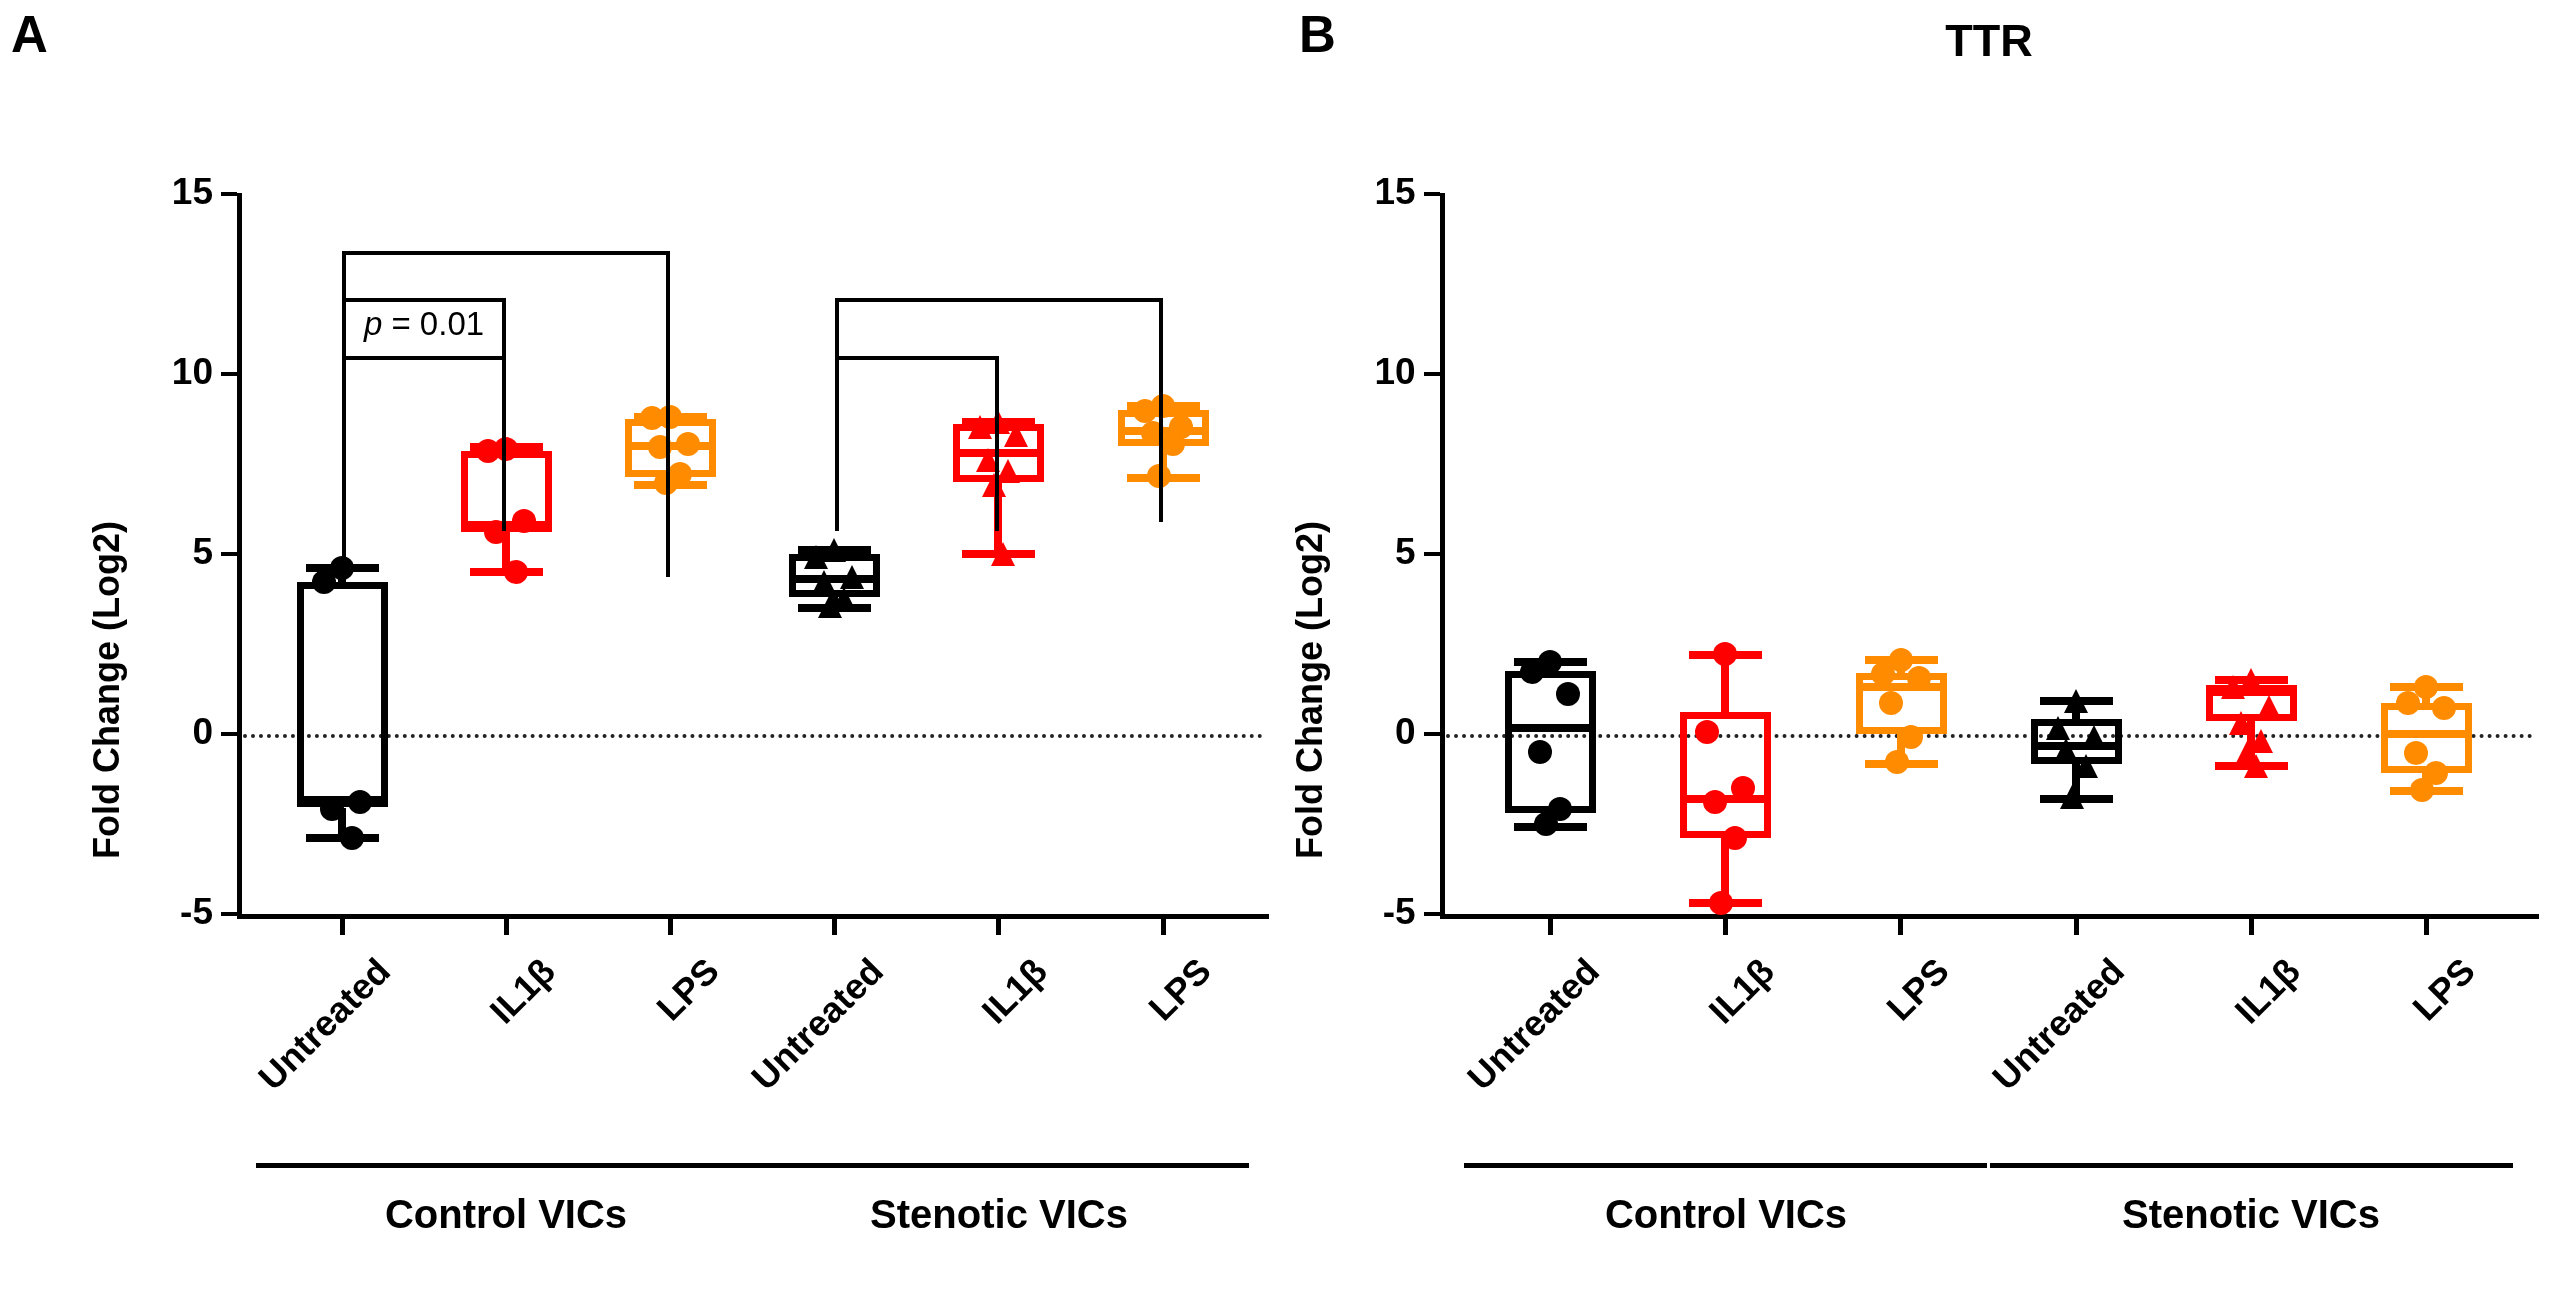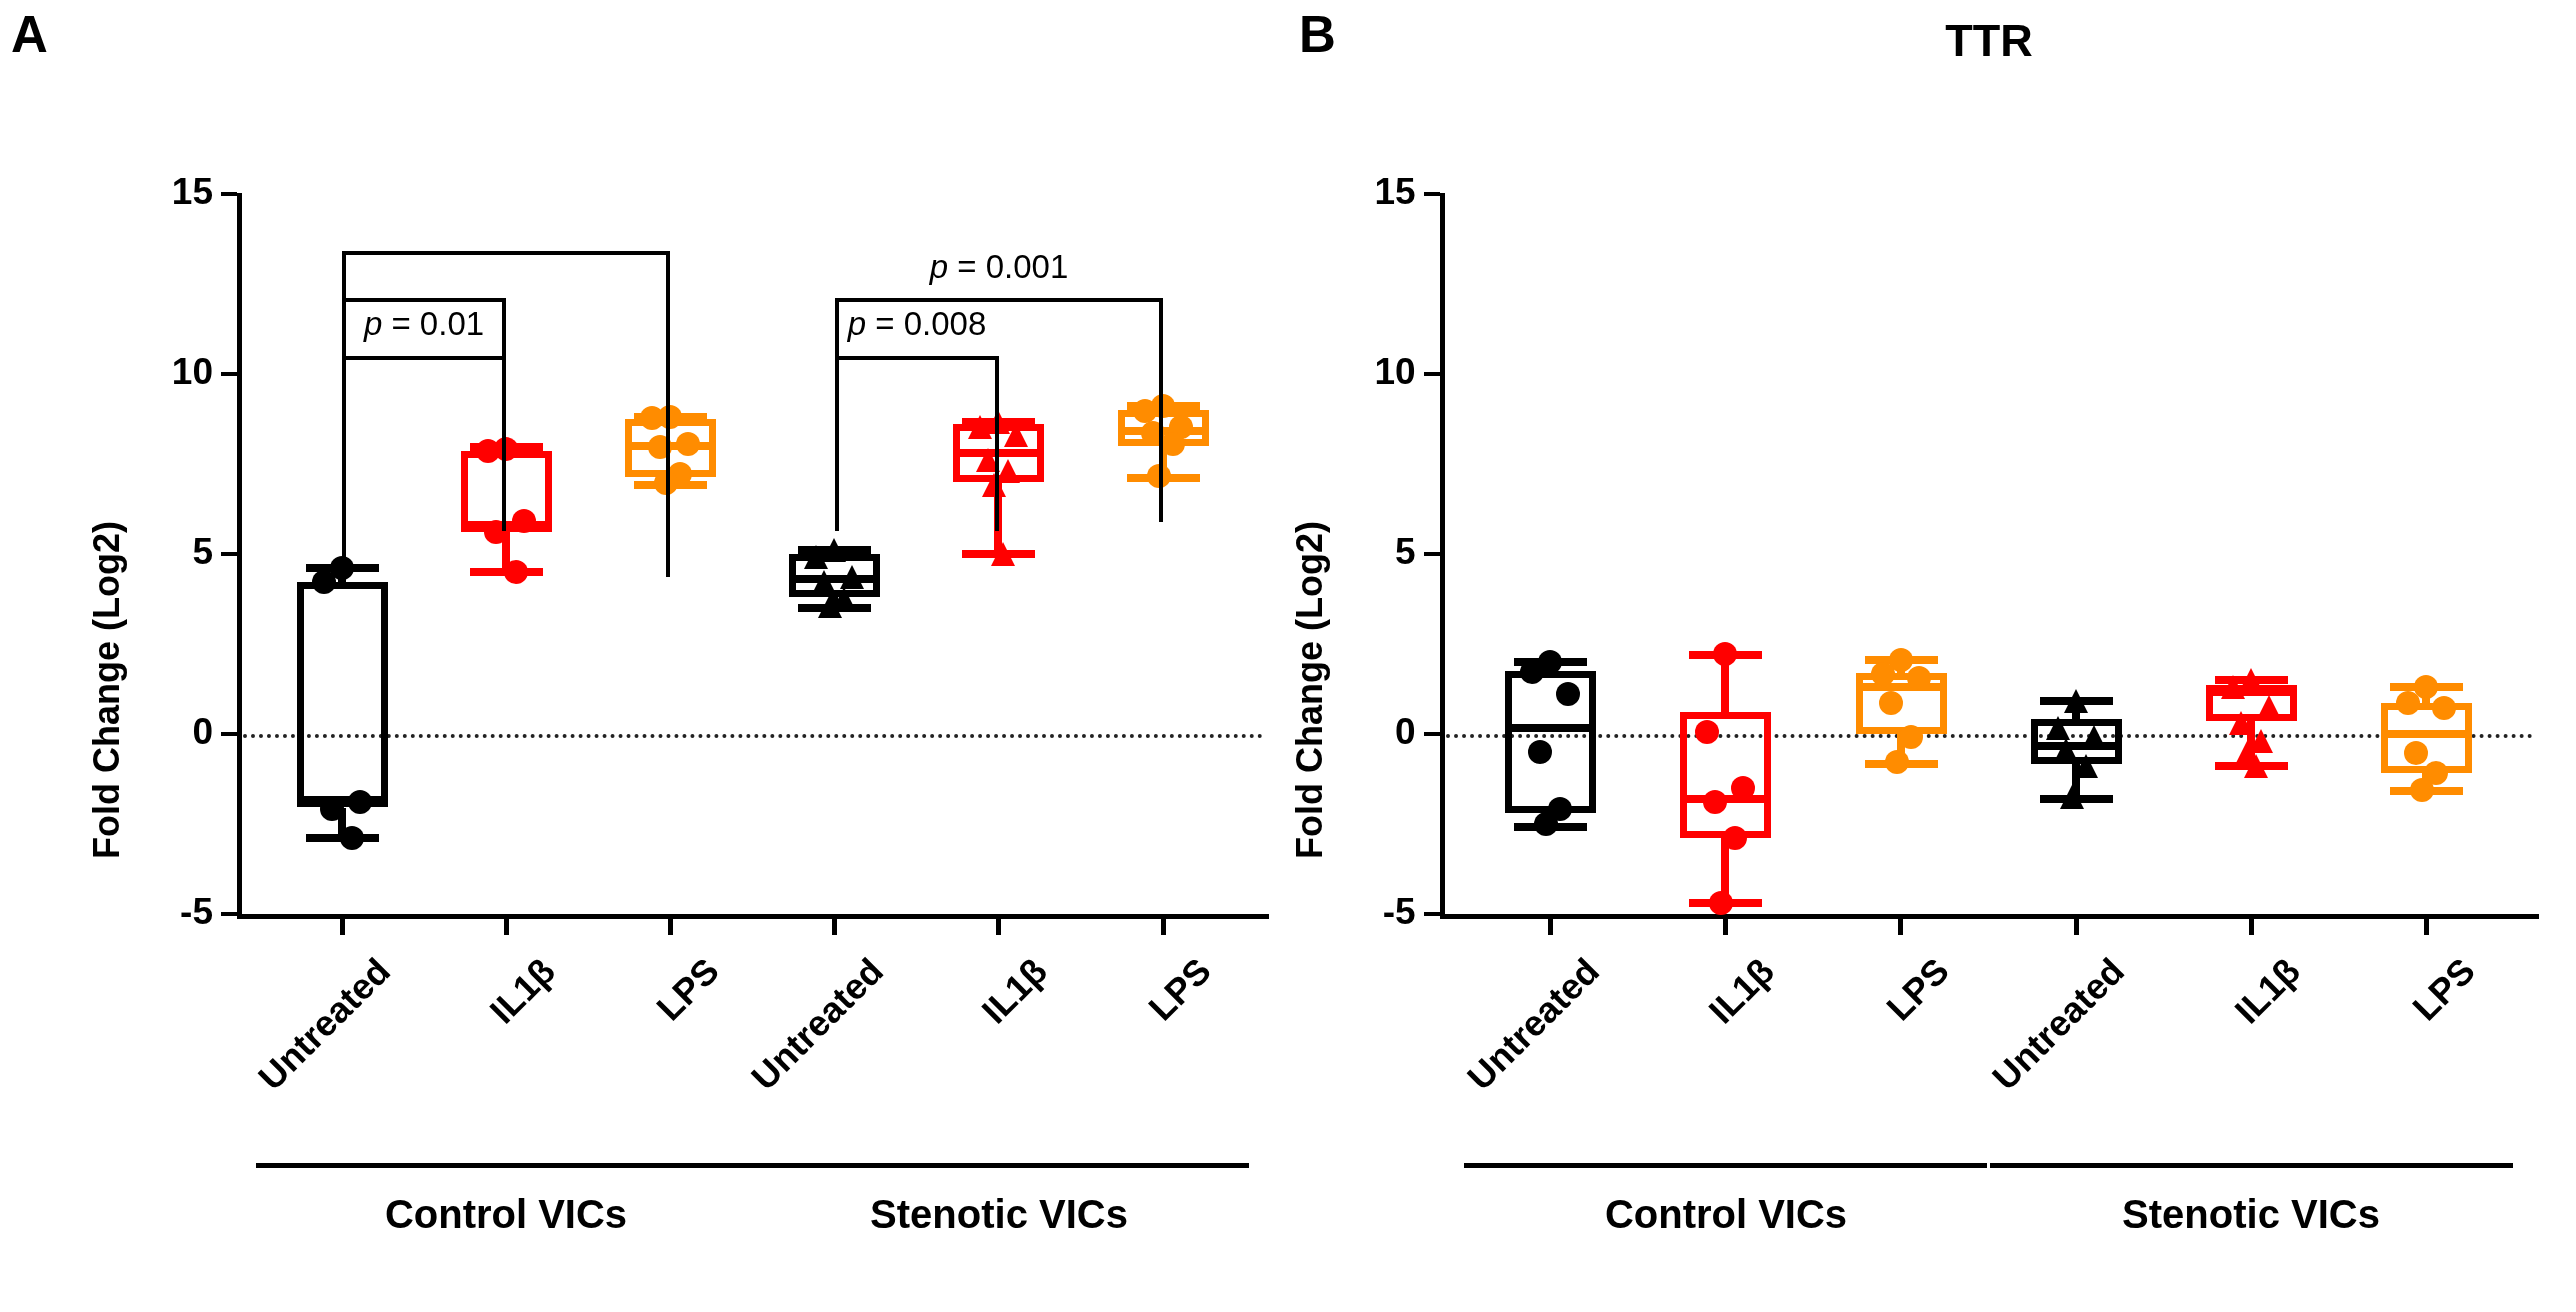--- a/index.html
+++ b/index.html
@@ -181,27 +181,25 @@
       <div class="h" style="width: 164px;"></div>
       <div class="l" style="height: 175px;"></div>
       <div class="r" style="left: 160px; height: 175px;"></div>
     </div>
     <div class="pval" style="left: 182px; top: 307px; width: 484px; text-align: center;"><i>p</i> = 0.01</div>
     <div class="brk" style="left: 835px; top: 298px; width: 328px; height: 0.6px;">
       <div class="h" style="width: 328px;"></div>
       <div class="l" style="height: 224px;"></div>
       <div class="r" style="left: 324px; height: 224px;"></div>
     </div>
-    <div class="pval" style="left: 757px; top: 250px; width: 484px; text-align: center;"><i>p</i> = 0.001</div>
     <div class="brk" style="left: 835px; top: 356px; width: 164px; height: 0.6px;">
       <div class="h" style="width: 164px;"></div>
       <div class="l" style="height: 175px;"></div>
       <div class="r" style="left: 160px; height: 175px;"></div>
     </div>
-    <div class="pval" style="left: 675px; top: 307px; width: 484px; text-align: center;"><i>p</i> = 0.008</div>
   </div>
 <div class="panel" id="panel-b">
     <div class="panel-letter" style="left: 11px; top: 8.5px;">B</div>
     <div class="panel-title" style="left: 459px; top: 18px; width: 484px;">TTR</div>
     <div class="axis-label" style="left: 0.6px; top: 859px;">Fold Change (Log2)</div>
     <div class="yaxis-line" style="left: 152px; top: 193px; height: 726px;"></div>
     <div class="ytick-mark" style="left: 136px; top: 192px;"></div>
     <div class="ytick-text" style="left: 0.6px; top: 173px; width: 127px;">15</div>
     <div class="ytick-mark" style="left: 136px; top: 372px;"></div>
     <div class="ytick-text" style="left: 0.6px; top: 353px; width: 127px;">10</div>

